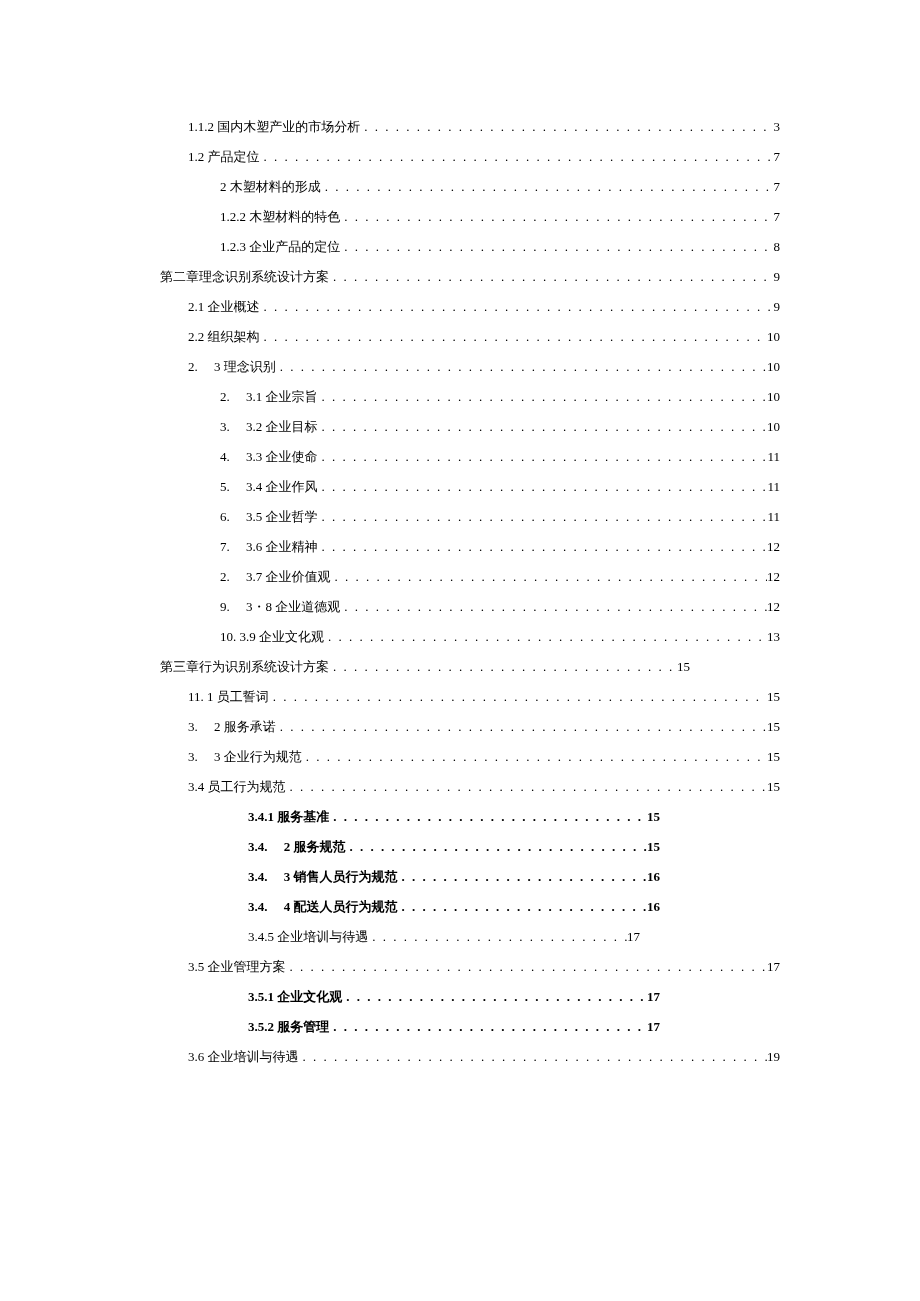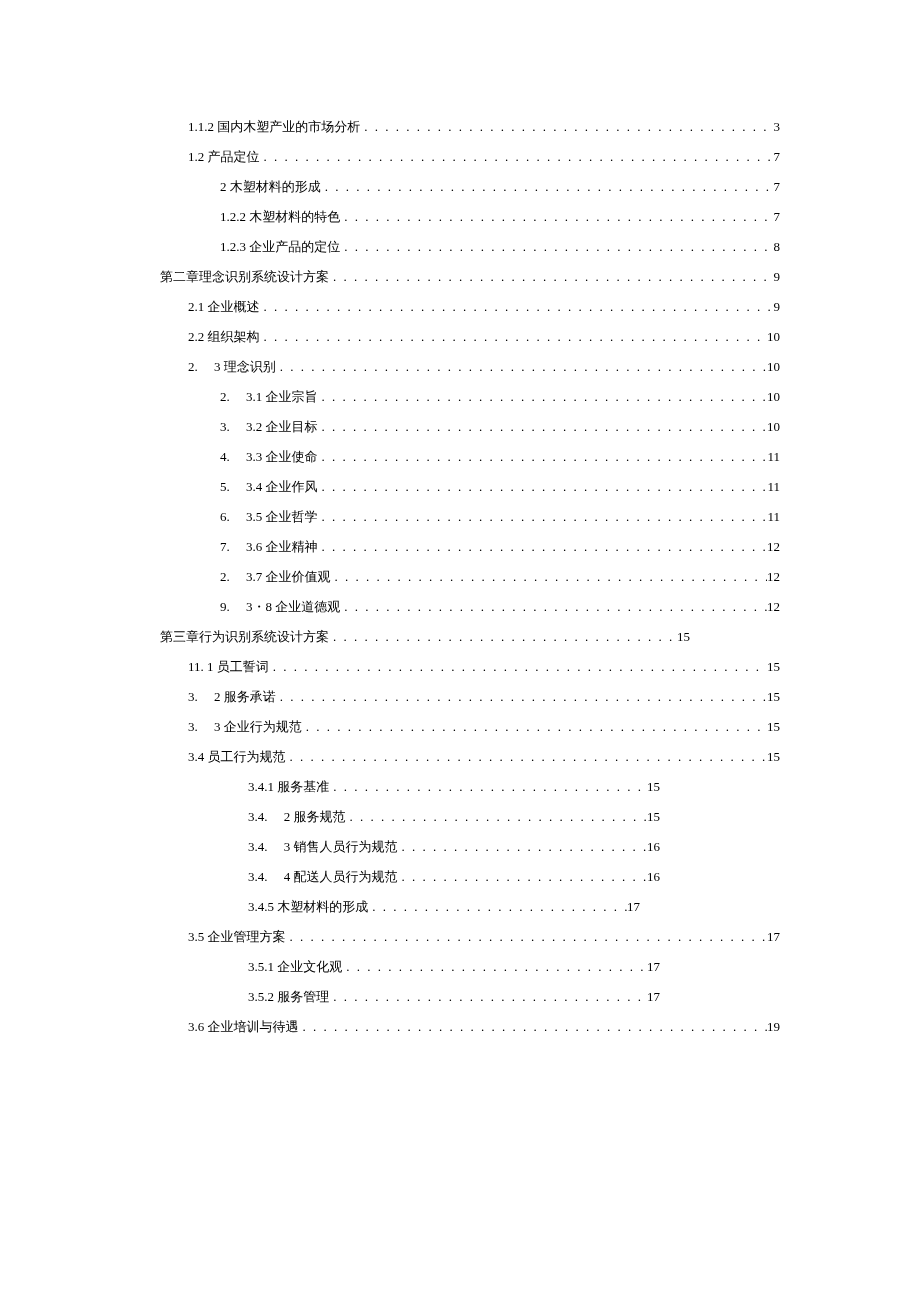--- a/index.html
+++ b/index.html
@@ -43,21 +43,21 @@
     .pg {
       flex: 0 0 auto;
       text-align: right;
     }
     .ind0 { margin-left: 0px; }
     .ind1 { margin-left: 28px; }
     .ind2 { margin-left: 60px; }
     .ind3 { margin-left: 88px; }
     
     .short1 { width: 530px; }
-    .short2 { width: 500px; }
+    .short2 { width: 500px; font-weight: bold; }
     .short3 { width: 480px; }
   </style>
 </head>
 <body>
 
 <div class="page" id="toc-root">
 <div class="toc-row ">
       <span class="label ind1">1.1.2 国内木塑产业的市场分析</span>
       <span class="leader"></span>
       <span class="pg">3</span>
@@ -135,20 +135,25 @@
     <div class="toc-row ">
       <span class="label ind2">2.  3.7 企业价值观</span>
       <span class="leader"></span>
       <span class="pg">12</span>
     </div>
     <div class="toc-row ">
       <span class="label ind2">9.  3・8 企业道德观</span>
       <span class="leader"></span>
       <span class="pg">12</span>
     </div>
+    <div class="toc-row ">
+      <span class="label ind2">10. 3.9 企业文化观</span>
+      <span class="leader"></span>
+      <span class="pg">13</span>
+    </div>
     <div class="toc-row short1">
       <span class="label ind0">第三章行为识别系统设计方案</span>
       <span class="leader"></span>
       <span class="pg">15</span>
     </div>
     <div class="toc-row ">
       <span class="label ind1">11. 1 员工誓词</span>
       <span class="leader"></span>
       <span class="pg">15</span>
     </div>
@@ -181,21 +186,21 @@
       <span class="label ind3">3.4.  3 销售人员行为规范</span>
       <span class="leader"></span>
       <span class="pg">16</span>
     </div>
     <div class="toc-row short2">
       <span class="label ind3">3.4.  4 配送人员行为规范</span>
       <span class="leader"></span>
       <span class="pg">16</span>
     </div>
     <div class="toc-row short3">
-      <span class="label ind3">3.4.5 木塑材料的形成</span>
+      <span class="label ind3">3.4.5 企业培训与待遇</span>
       <span class="leader"></span>
       <span class="pg">17</span>
     </div>
     <div class="toc-row ">
       <span class="label ind1">3.5 企业管理方案</span>
       <span class="leader"></span>
       <span class="pg">17</span>
     </div>
     <div class="toc-row short2">
       <span class="label ind3">3.5.1 企业文化观</span>

